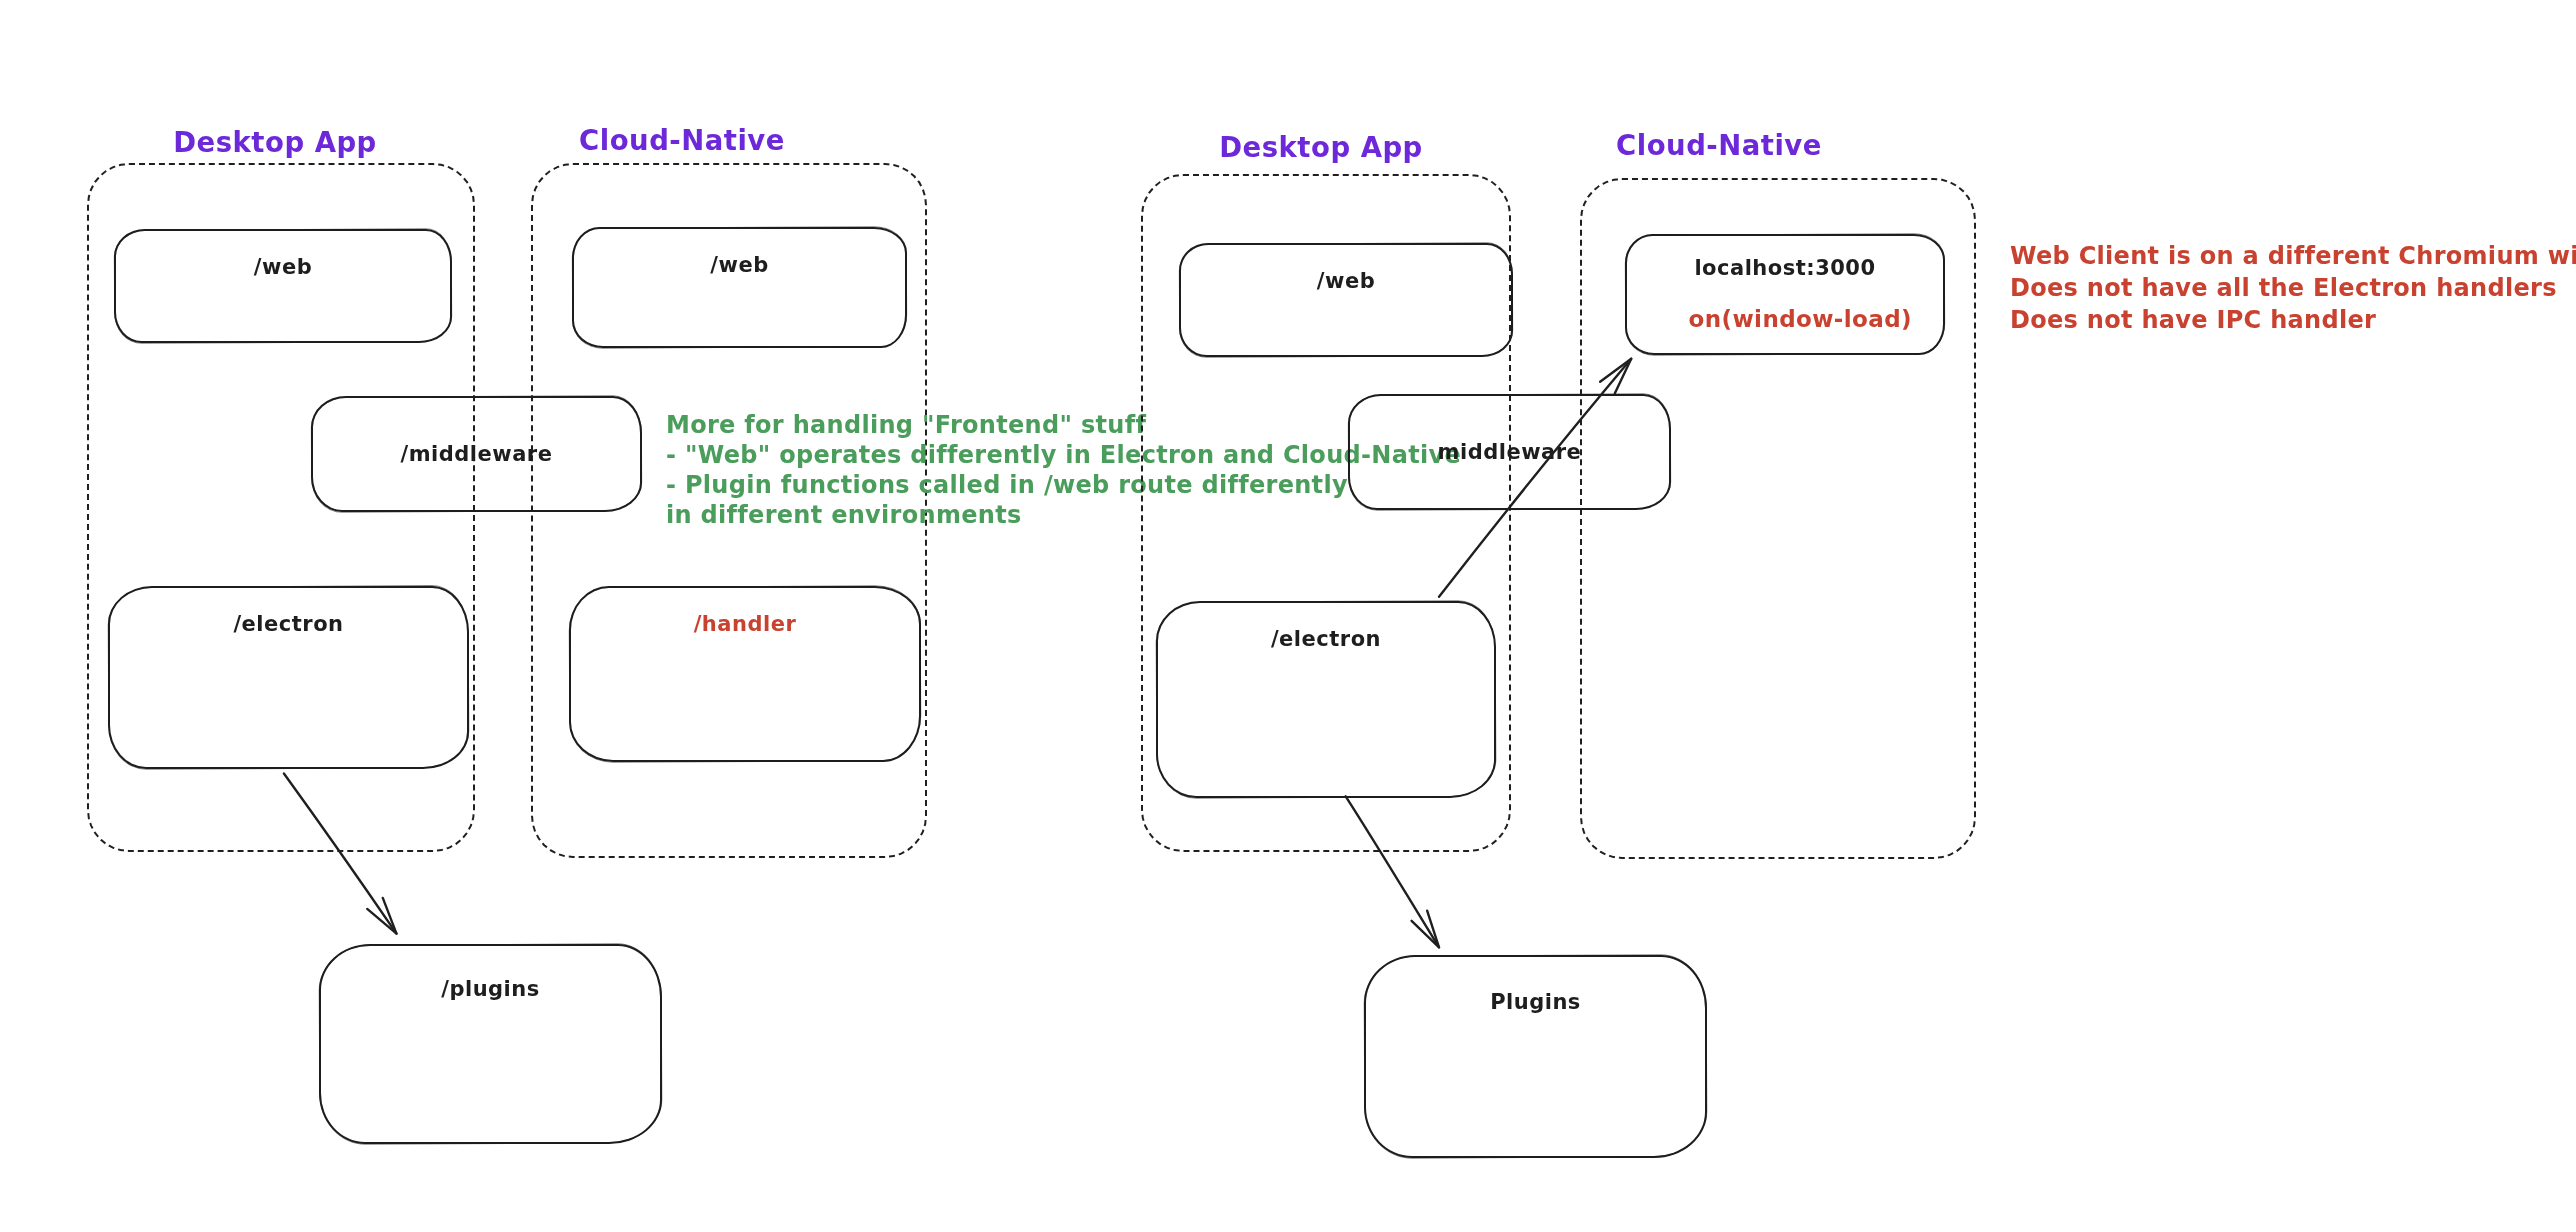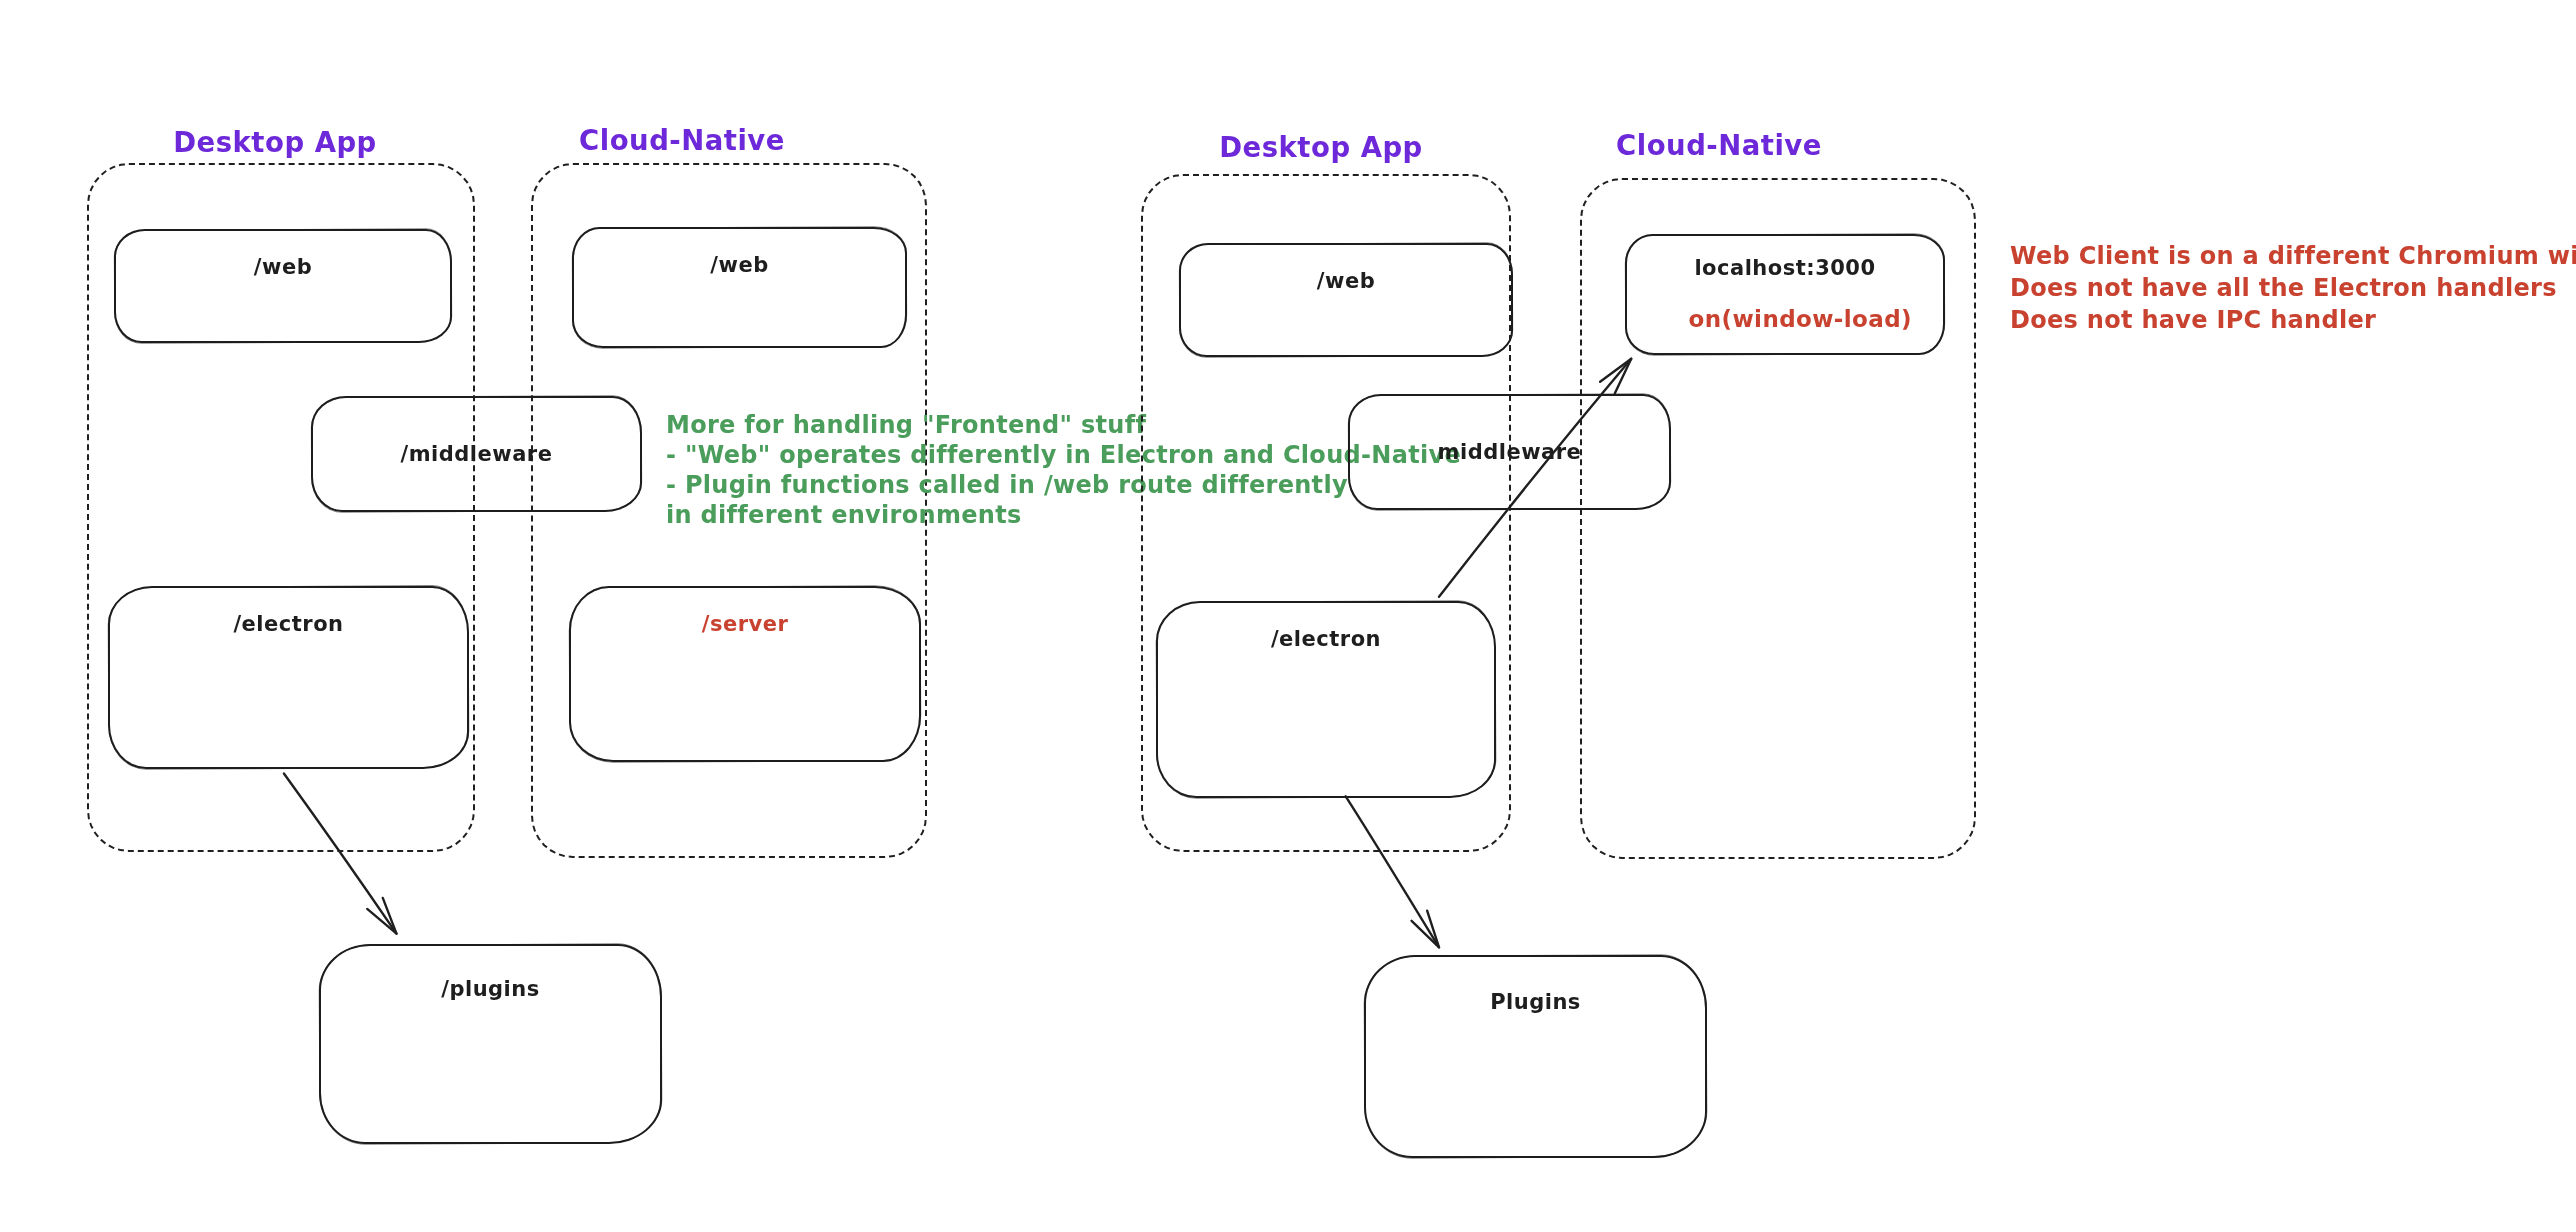--- a/index.html
+++ b/index.html
@@ -57,21 +57,21 @@
 
   <div class="node center" style="left:311px;top:396px;width:327px;height:112px;border-radius:35px 29px 37px 31px / 31px 37px 29px 35px;">
     <span class="lbl">/middleware</span>
   </div>
 
   <div class="node" style="left:108px;top:586px;width:357px;height:179px;border-radius:44px 37px 46px 38px / 38px 46px 37px 44px;">
     <span class="lbl">/electron</span>
   </div>
 
   <div class="node" style="left:569px;top:586px;width:348px;height:172px;border-radius:40px 46px 38px 44px / 44px 38px 46px 40px;">
-    <span class="lbl red-text">/server</span>
+    <span class="lbl red-text">/handler</span>
   </div>
 
   <div class="node" style="left:319px;top:944px;width:339px;height:196px;border-radius:51px 44px 53px 46px / 46px 53px 44px 51px;">
     <span class="lbl" style="margin-top:31px;">/plugins</span>
   </div>
 
   <div class="note green" style="left:666px;top:410px;">
     <div>More for handling "Frontend" stuff</div>
     <div>- "Web" operates differently in Electron and Cloud-Native</div>
     <div>- Plugin functions called in /web route differently</div>

